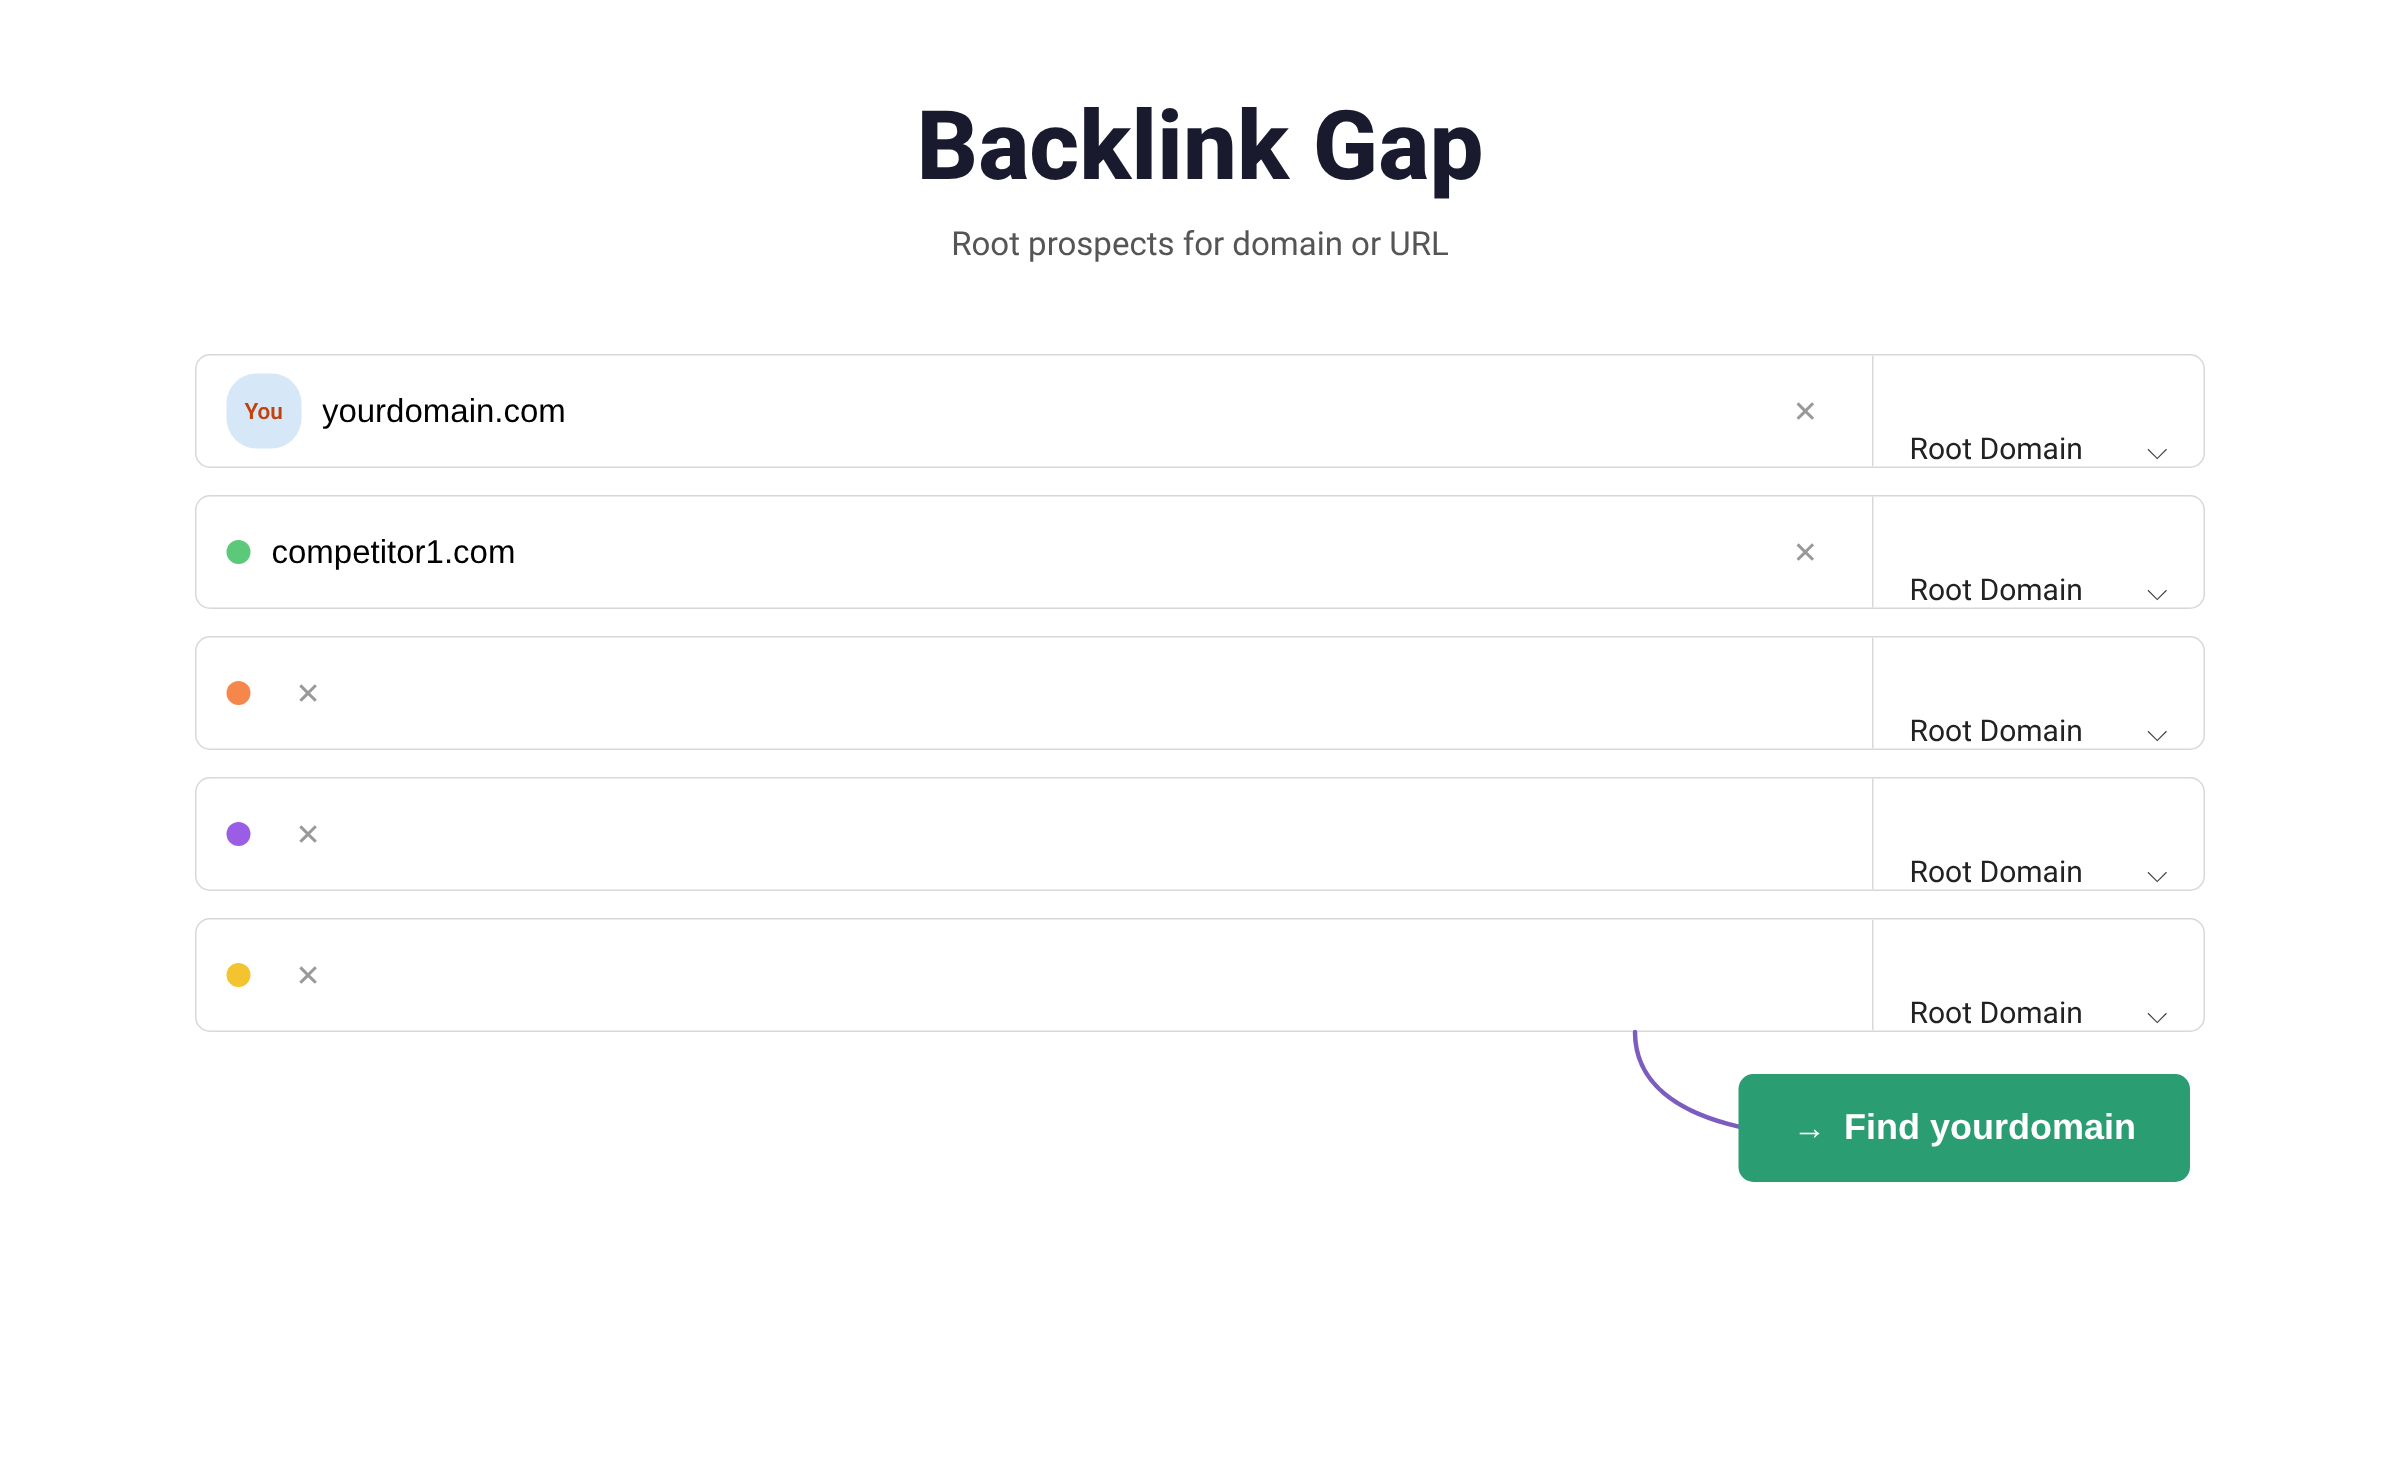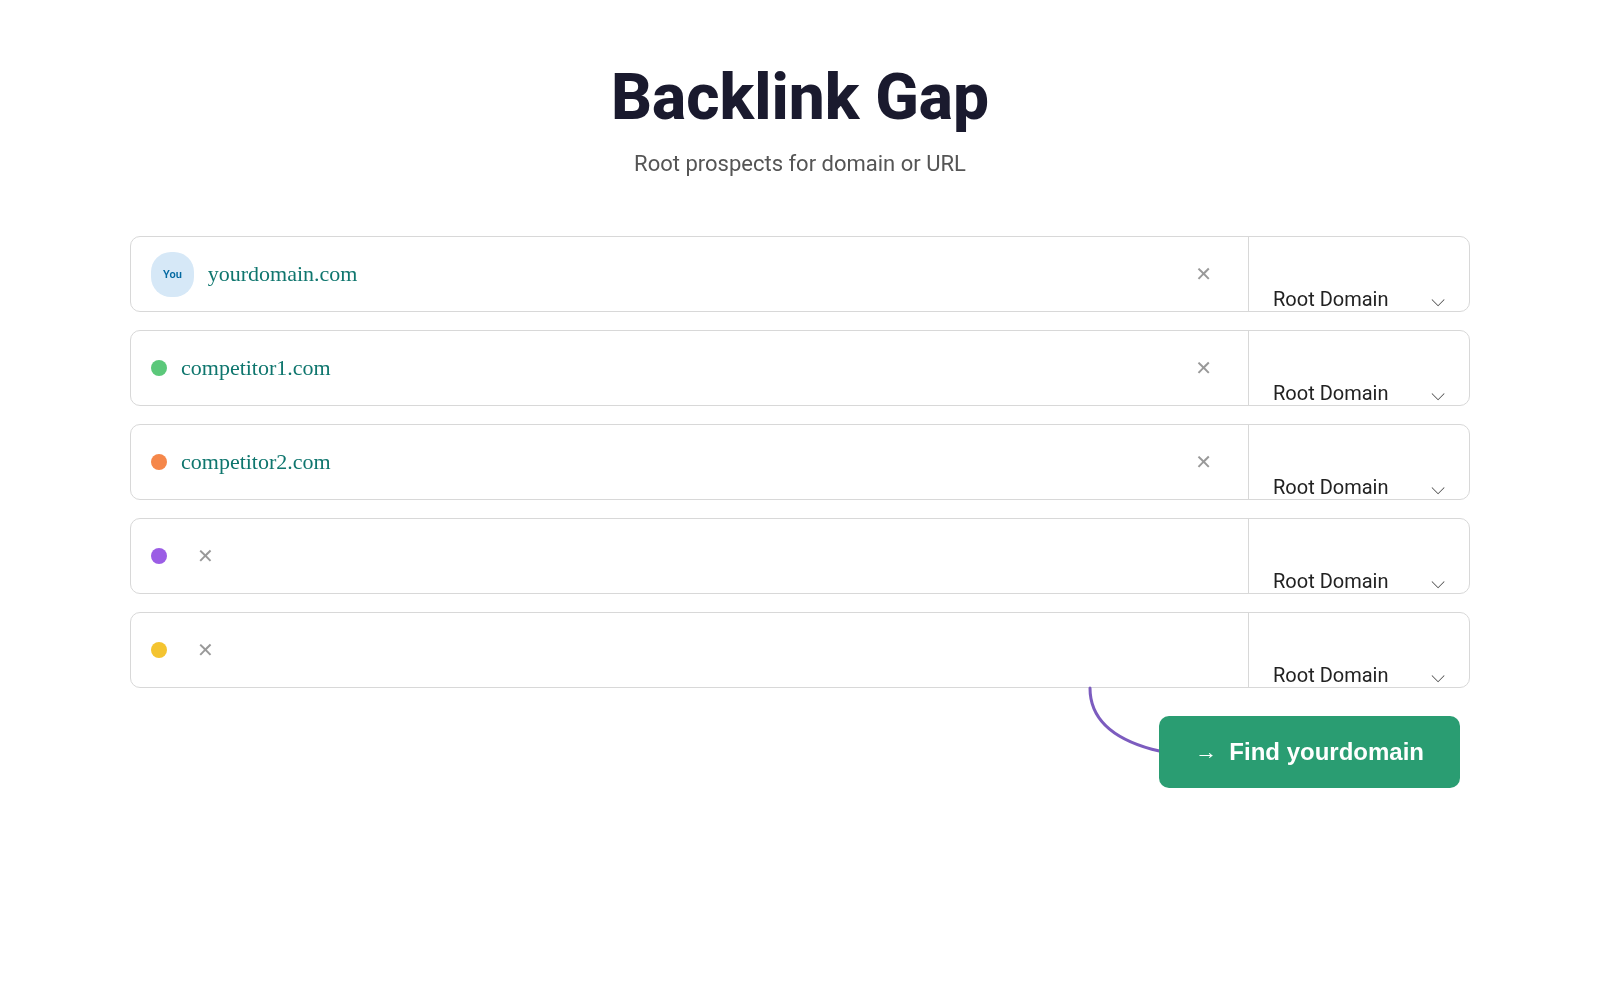--- a/index.html
+++ b/index.html
@@ -65,22 +65,22 @@
       display: flex;
       align-items: center;
       padding: 0 20px;
       gap: 14px;
       border-right: 1.5px solid #d8d8d8;
       height: 100%;
     }
 
     .you-badge {
       background: #d6e8f7;
-      color: #0369a1;
-      font-size: 11px;
+      color: #c2410c;
+      font-size: 15px;
       font-weight: 600;
       padding: 16px 12px;
       border-radius: 20px;
       white-space: nowrap;
     }
 
     .dot {
       width: 16px;
       height: 16px;
       border-radius: 50%;
@@ -90,23 +90,23 @@
     .dot-green { background: #5bc87a; }
     .dot-orange { background: #f5874a; }
     .dot-purple { background: #9b5de5; }
     .dot-yellow { background: #f4c430; }
 
     .domain-input {
       flex: 1;
       border: none;
       outline: none;
       font-size: 22px;
-      color: #0f766e;
+      color: #000000;
       background: transparent;
-      font-family: Liberation Serif, serif;
+      font-family: Liberation Sans, sans-serif;
     }
 
     .domain-input::placeholder {
       color: #aaa;
     }
 
     .clear-btn {
       background: none;
       border: none;
       cursor: pointer;
@@ -210,21 +210,20 @@
       </div>
       <div class="dropdown-section">
         <span class="dropdown-label">Root Domain</span>
         <span class="chevron-icon">⌵</span>
       </div>
     </div>
 
     <div class="input-row">
       <div class="input-main">
         <span class="dot dot-orange"></span>
-        <input class="domain-input" type="text" value="competitor2.com" placeholder="competitor2.com" style="">
         <button class="clear-btn">✕</button>
       </div>
       <div class="dropdown-section">
         <span class="dropdown-label">Root Domain</span>
         <span class="chevron-icon">⌵</span>
       </div>
     </div>
 
     <div class="input-row">
       <div class="input-main">

